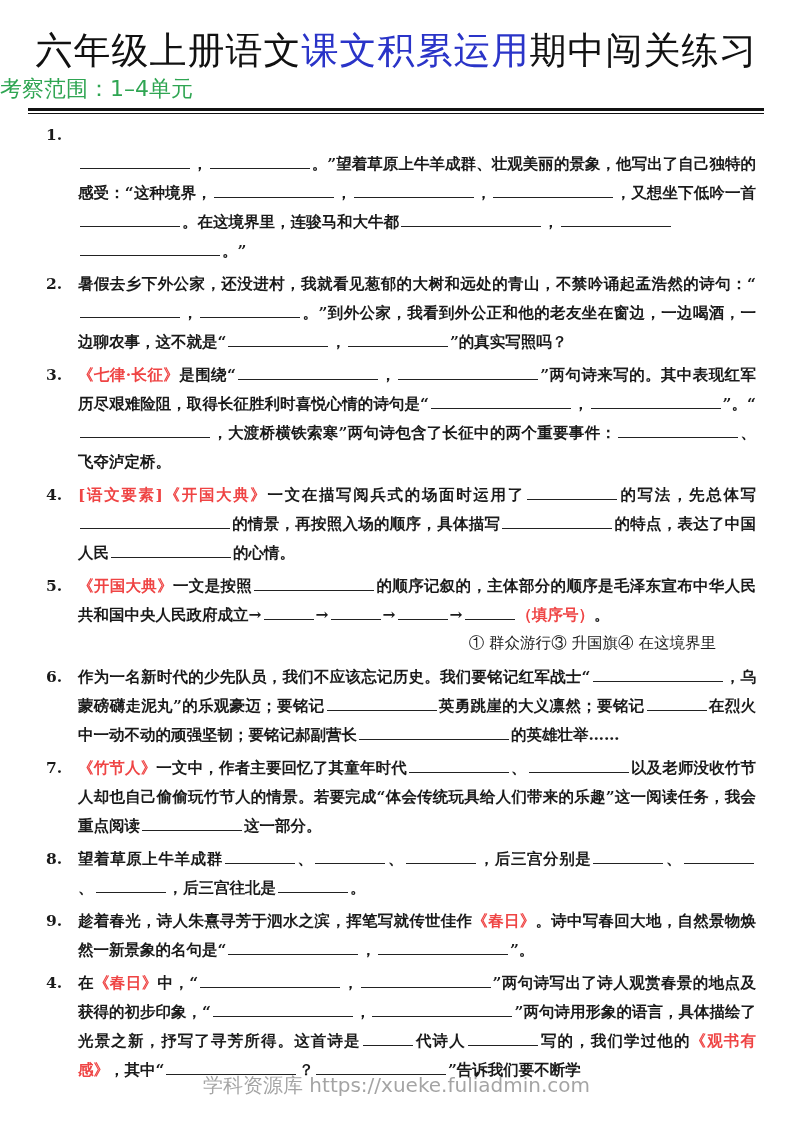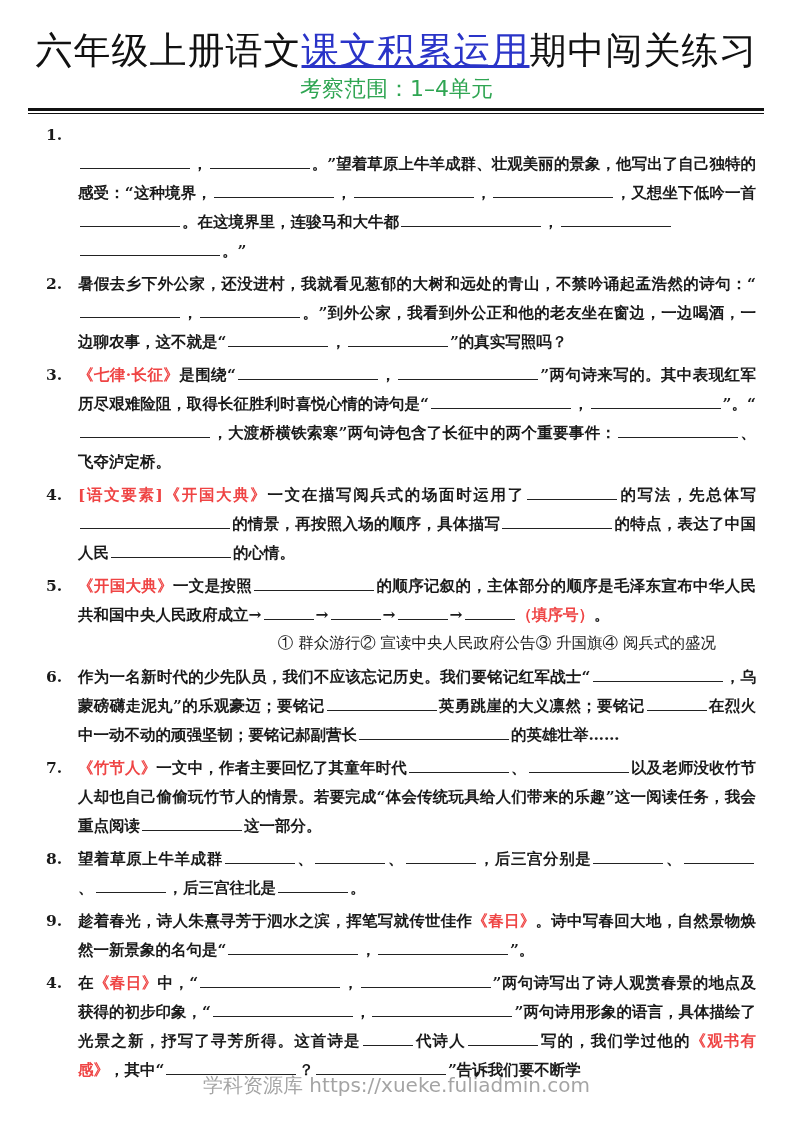--- a/index.html
+++ b/index.html
@@ -1,21 +1,21 @@
 <!DOCTYPE html>
 <html><head>
 <meta charset="utf-8">
 <style>
   html, body { margin:0; padding:0; background:#ffffff; }
   body { width:793px; height:1121px; position:relative; overflow:hidden;
          font-family:"DejaVu Serif","Liberation Serif",serif; color:#1a1a1a; }
   .title { position:absolute; top:26px; left:0; width:793px; text-align:center;
            font-family:"DejaVu Sans","Liberation Sans",sans-serif; font-size:37px; letter-spacing:1px; color:#111; }
-  .title .hl { color:#2a34c8;text-decoration:underline; }
-  .subtitle { position:absolute; top:74px; left:0; width:793px; text-align:center;
+  .title .hl { color:#2a34c8; }
+  .subtitle { position:absolute; top:74px; left:0; width:793px; 
               font-family:"DejaVu Sans","Liberation Sans",sans-serif; font-size:22px; color:#2fa552; }
   .rule1 { position:absolute; top:108px; left:28px; width:736px; height:3px; background:#111; }
   .rule2 { position:absolute; top:113px; left:28px; width:736px; height:1px; background:#111; }
   .content { position:absolute; top:120px; left:46px; width:710px; font-size:15.5px; }
   .q { position:relative; padding-left:32px; line-height:29px; margin-bottom:4px; text-align:justify; font-weight:bold; }
   .q .num { position:absolute; left:0; top:0; font-weight:bold; }
   .red { color:#ef4444; }
   .blank { display:inline-block; border-bottom:1px solid #222; height:16px; vertical-align:baseline; margin:0 2px; } .w50 { width:50px; } .w60 { width:60px; } .w70 { width:70px; }
   .w90 { width:90px; } .w100 { width:100px; } .w110 { width:110px; } .w120 { width:120px; }
   .w130 { width:130px; } .w140 { width:140px; } .w150 { width:150px; }
@@ -53,23 +53,22 @@
   <div class="q">
     <span class="num">4.</span>
     <span class="red">[语文要素]</span><span class="red">《开国大典》</span><span>一文在描写阅兵式的场面时运用了</span><span class="blank w90"></span><span>的写法，先总体写</span><span class="blank w150"></span><span>的情景，再按照入场的顺序，具体描写</span><span class="blank w110"></span><span>的特点，表达了中国人民</span><span class="blank w120"></span><span>的心情。</span>
   </div>
 
   <div class="q">
     <span class="num">5.</span>
     <span class="red">《开国大典》</span><span>一文是按照</span><span class="blank w120"></span><span>的顺序记叙的，主体部分的顺序是毛泽东宣布中华人民共和国中央人民政府成立→</span><span class="blank w50"></span><span>→</span><span class="blank w50"></span><span>→</span><span class="blank w50"></span><span>→</span><span class="blank w50"></span><span class="red">（填序号）</span><span>。</span>
     <div class="options">
       <span>① 群众游行</span>
-      <span>② 宣读中央人民政府公告</span>
       <span>③ 升国旗</span>
-      <span>④ 阅兵式的盛况</span>
+      <span>④ 在这境界里</span>
     </div>
   </div>
 
   <div class="q">
     <span class="num">6.</span>
     <span>作为一名新时代的少先队员，我们不应该忘记历史。我们要铭记红军战士“</span><span class="blank w130"></span><span>，乌蒙磅礴走泥丸”的乐观豪迈；要铭记</span><span class="blank w110"></span><span>英勇跳崖的大义凛然；要铭记</span><span class="blank w60"></span><span>在烈火中一动不动的顽强坚韧；要铭记郝副营长</span><span class="blank w150"></span><span>的英雄壮举……</span>
   </div>
 
   <div class="q">
     <span class="num">7.</span>

